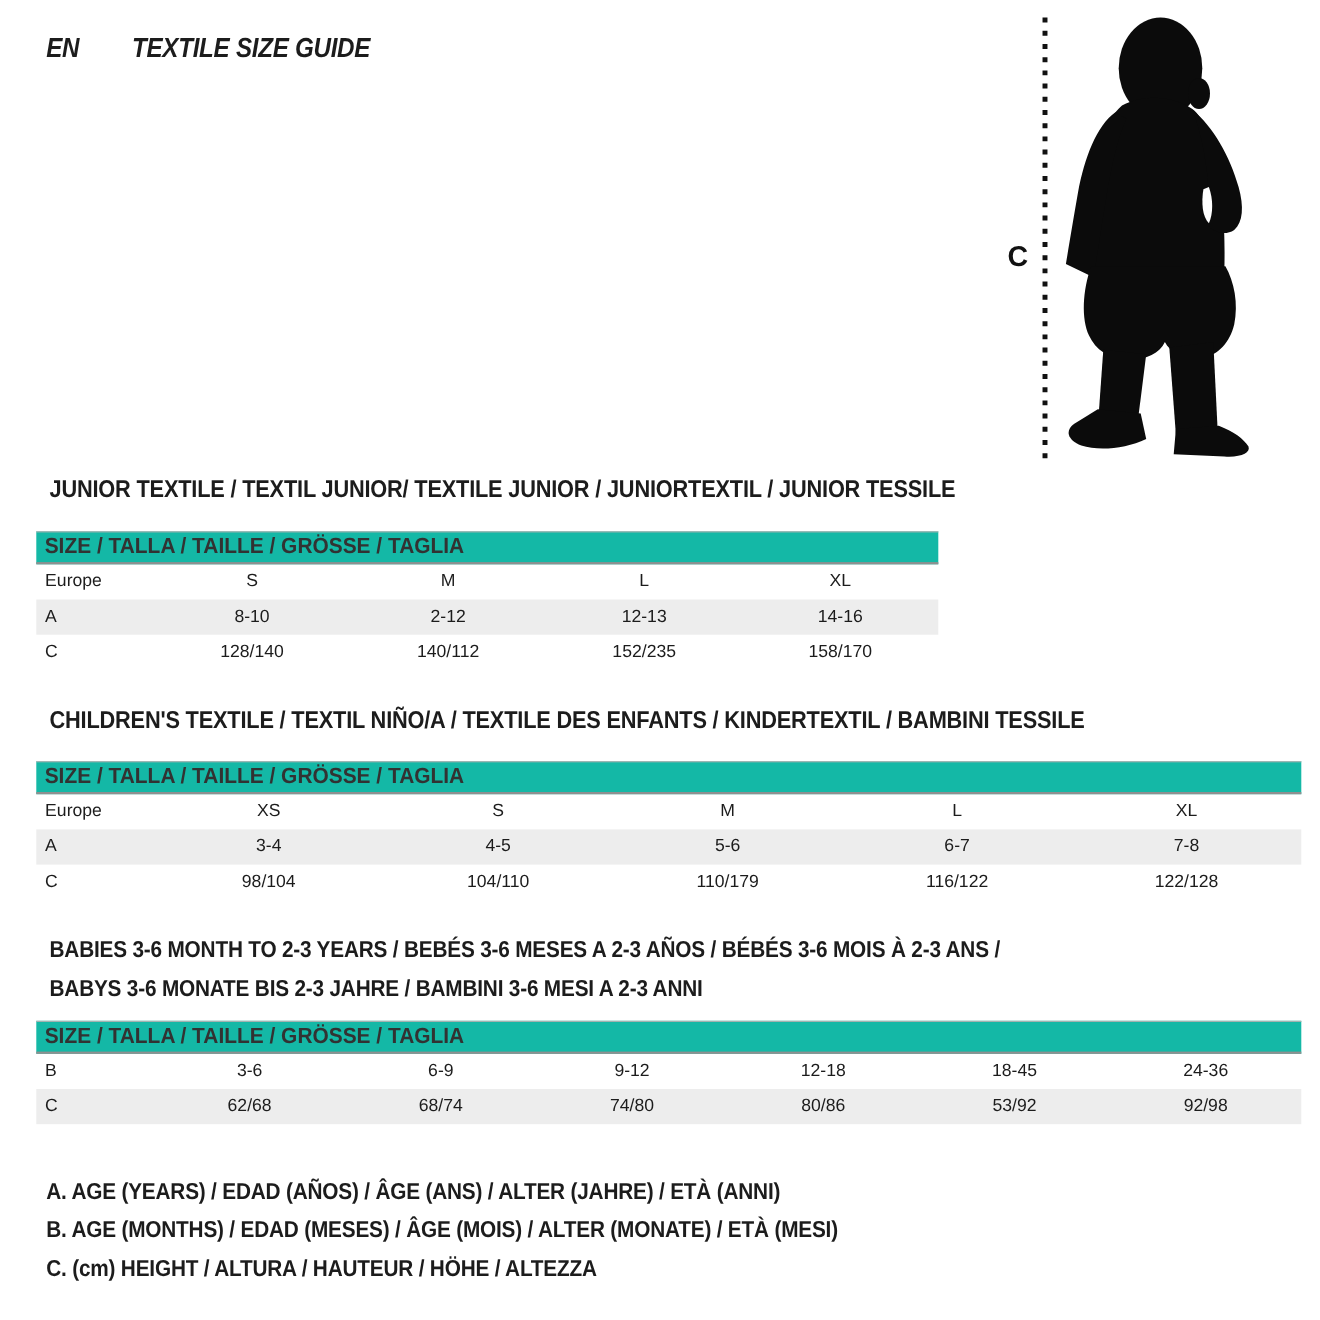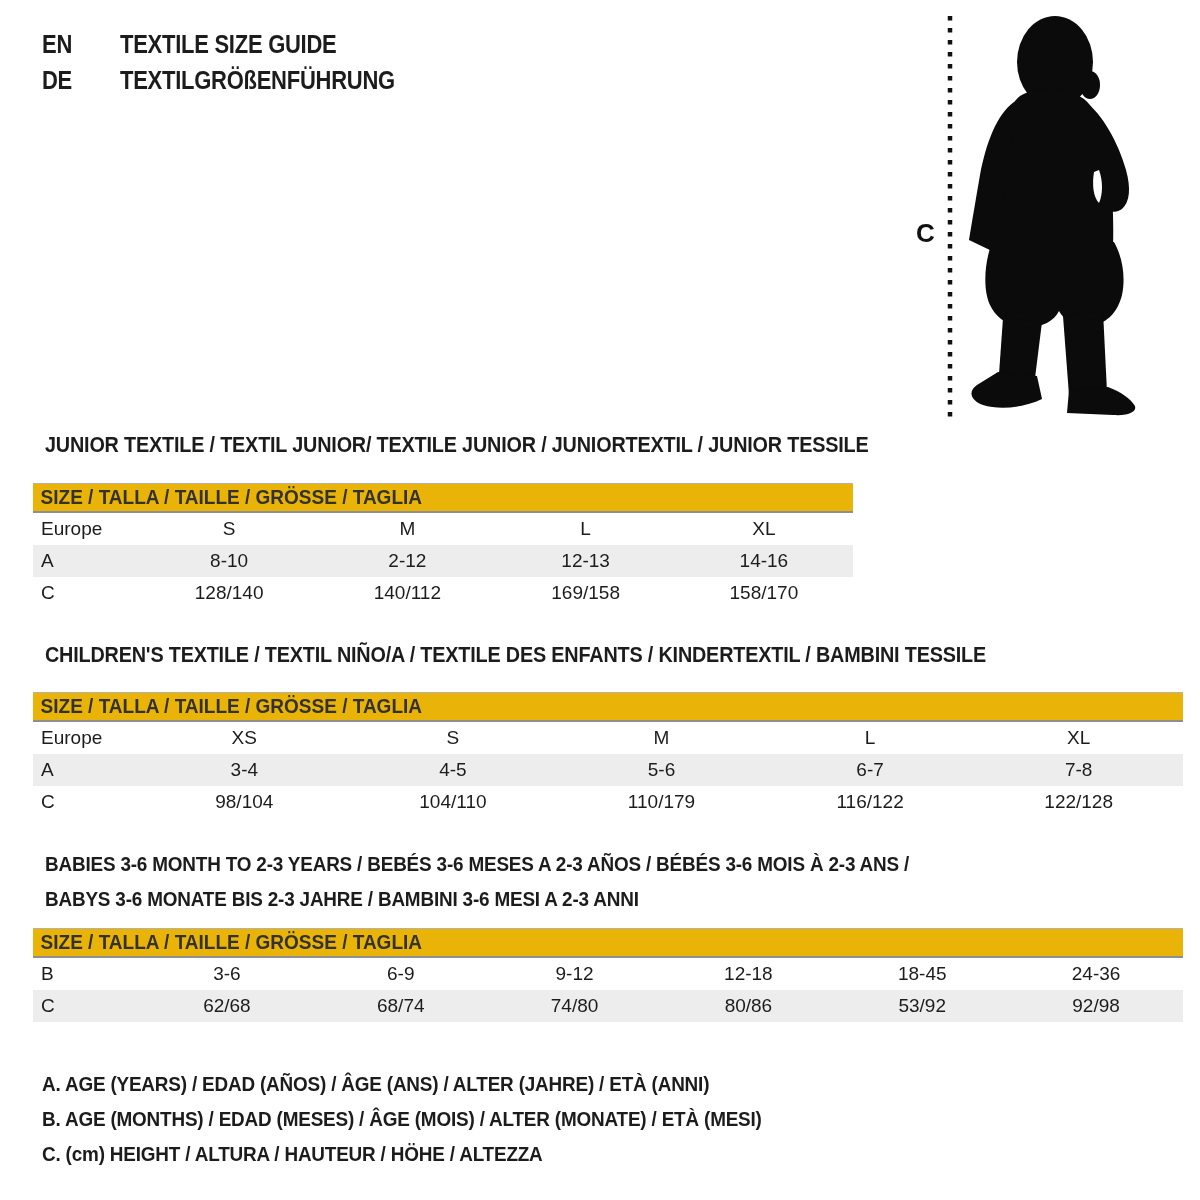--- a/index.html
+++ b/index.html
@@ -4,21 +4,21 @@
 <style>
   html, body { margin:0; padding:0; background:#ffffff; }
   body {
     width:1200px; height:1200px; position:relative;
     font-family:"Liberation Sans","DejaVu Sans",sans-serif;
     color:#1c1c1c;
   }
   .sheet { position:absolute; inset:0; background:#fff; overflow:hidden; }
 
   
-  .lang-block { position:absolute; left:42px; top:26px; }
+  .lang-block { position:absolute; left:42px; top:26px;font-style:italic; }
   .lang-row { display:flex; height:36px; align-items:center; }
   .lang-code, .lang-title {
     font-weight:bold; font-size:25px; white-space:nowrap;
     transform:scaleX(0.88); transform-origin:0 50%;
     letter-spacing:-0.3px; display:inline-block;
   }
   .lang-code { width:78px; flex:0 0 78px; }
 
   
   .figure { position:absolute; left:900px; top:0; }
@@ -37,54 +37,50 @@
     transform:scaleX(0.9); transform-origin:0 0;
   }
 
   
   .size-table { position:absolute; left:33px; }
   #junior-table   { top:483px; width:820px; }
   #children-table { top:692px; width:1150px; }
   #babies-table   { top:928px; width:1150px; }
 
   .thead {
-    height:27px; background:#eab308; border-top:1px solid #b2b2b2;
+    height:27px; background:#14b8a6; border-top:1px solid #b2b2b2;
     border-bottom:2px solid #8f8f8f;
     display:flex; align-items:center;
     font-weight:bold; font-size:20px; color:#323232;
   }
   .thead > span {
     padding-left:8px; white-space:nowrap;
     transform:scaleX(0.95); transform-origin:0 50%; display:inline-block;
   }
-  .trow { display:flex; align-items:center; height:32px; font-size:19px; }
+  .trow { display:flex; align-items:center; height:32px; font-size:16px; }
   .trow.shaded { background:#ededed; }
   .tlabel { flex:0 0 107px; width:107px; padding-left:8px; box-sizing:border-box; }
   .tcell { flex:1 1 0; text-align:center; white-space:nowrap; }
 
   
   .footnotes {
     position:absolute; left:42px; top:1066px;
     font-weight:bold; font-size:21px; line-height:35px; white-space:nowrap;
     letter-spacing:-0.2px; transform:scaleX(0.9); transform-origin:0 0;
   }
 </style>
 </head>
 <body>
 
 <div class="sheet">
 
   <div class="lang-block">
     <div class="lang-row">
       <span class="lang-code">EN</span>
       <span class="lang-title">TEXTILE SIZE GUIDE</span>
-    </div>
-    <div class="lang-row">
-      <span class="lang-code">DE</span>
-      <span class="lang-title">TEXTILGRÖßENFÜHRUNG</span>
     </div>
   </div>
 
   <svg class="figure" width="260" height="430" viewBox="0 0 260 430" xmlns="http://www.w3.org/2000/svg">
     <line x1="50" y1="16" x2="50" y2="418" stroke="#111111" stroke-width="4.5" stroke-dasharray="4.5 7.5"></line>
     <text x="16" y="242" font-size="26" font-weight="bold" fill="#111111">C</text>
     <g fill="#0b0b0b" stroke="none">
       <ellipse cx="155" cy="62" rx="38" ry="46"></ellipse>
       <ellipse cx="190" cy="85" rx="10" ry="14"></ellipse>
       <path d="M120,96 C103,110 96,145 93,190 C91,215 90,232 91,248 L213,248 C214,212 212,172 206,146 C200,121 193,106 184,99 C164,86 138,86 120,96 Z"></path>
@@ -116,21 +112,21 @@
       <span class="tlabel">A</span>
       <span class="tcell">8-10</span>
       <span class="tcell">2-12</span>
       <span class="tcell">12-13</span>
       <span class="tcell">14-16</span>
     </div>
     <div class="trow">
       <span class="tlabel">C</span>
       <span class="tcell">128/140</span>
       <span class="tcell">140/112</span>
-      <span class="tcell">169/158</span>
+      <span class="tcell">152/235</span>
       <span class="tcell">158/170</span>
     </div>
   </div>
 
   <div class="section-title" id="children-title">CHILDREN'S TEXTILE / TEXTIL NIÑO/A / TEXTILE DES ENFANTS / KINDERTEXTIL / BAMBINI TESSILE</div>
 
   <div class="size-table" id="children-table">
     <div class="thead">
       <span>SIZE / TALLA / TAILLE / GRÖSSE / TAGLIA</span>
     </div>

